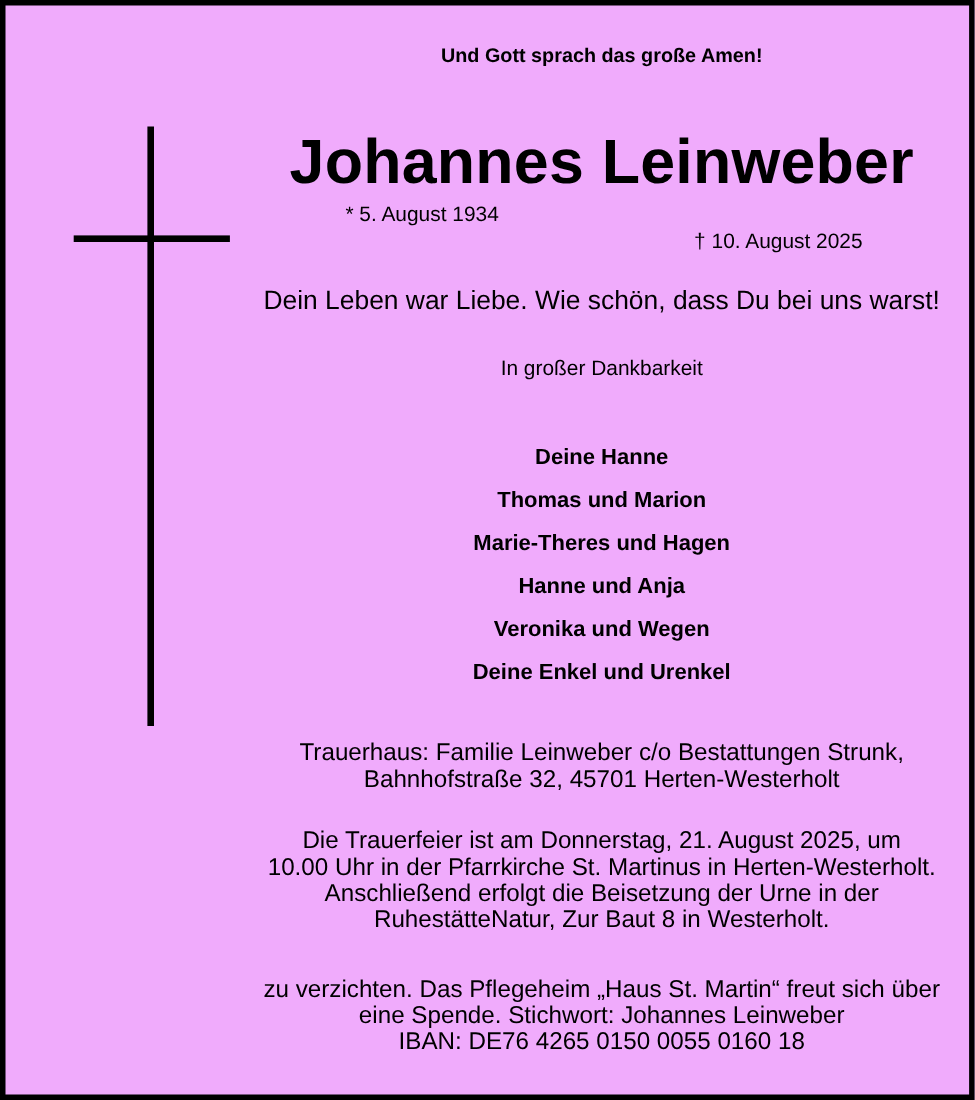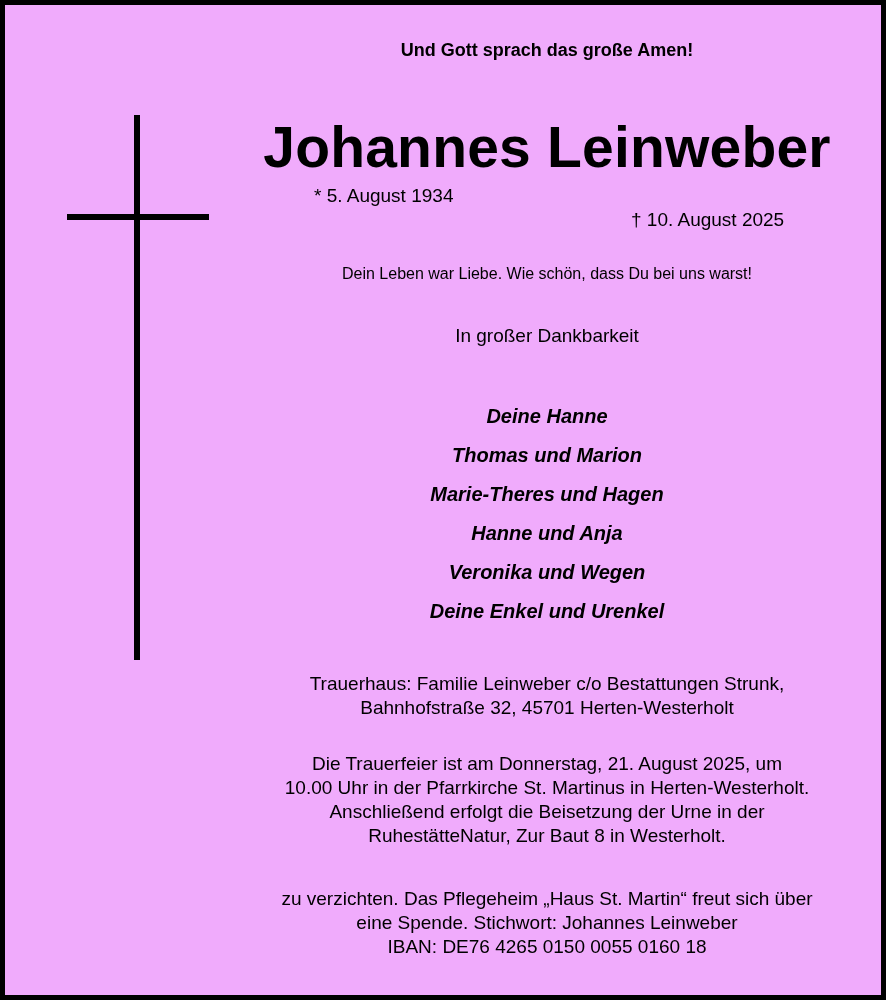--- a/index.html
+++ b/index.html
@@ -64,44 +64,43 @@
       position: absolute;
       top: 179px;
       font-size: 19px;
       line-height: 24px;
       white-space: nowrap;
     }
     .birth { left: 289px; margin-left: 20px; }
     .death { left: 626px; margin-top: 24px; }
     .quote {
       top: 257px;
-      font-size: 16px;
+      font-size: 24px;
       line-height: 24px;
     }
     .thanks {
       top: 319px;
       font-size: 19px;
       line-height: 24px;
     }
     .family {
       top: 396px;
       font-size: 20px;
       font-weight: bold;
       line-height: 39px;
       margin: 0;
       padding: 0;
       list-style: none;
     }
     .family li {
       height: 39px;
       line-height: 30px;
-      font-style: italic;
     }
     .para {
-      font-size: 19px;
+      font-size: 22px;
       line-height: 24px;
     }
     .address { top: 667px; }
     .service { top: 747px; }
     .donation { top: 882px; }
     .para div { height: 24px; }
   </style>
 </head>
 <body>
 

